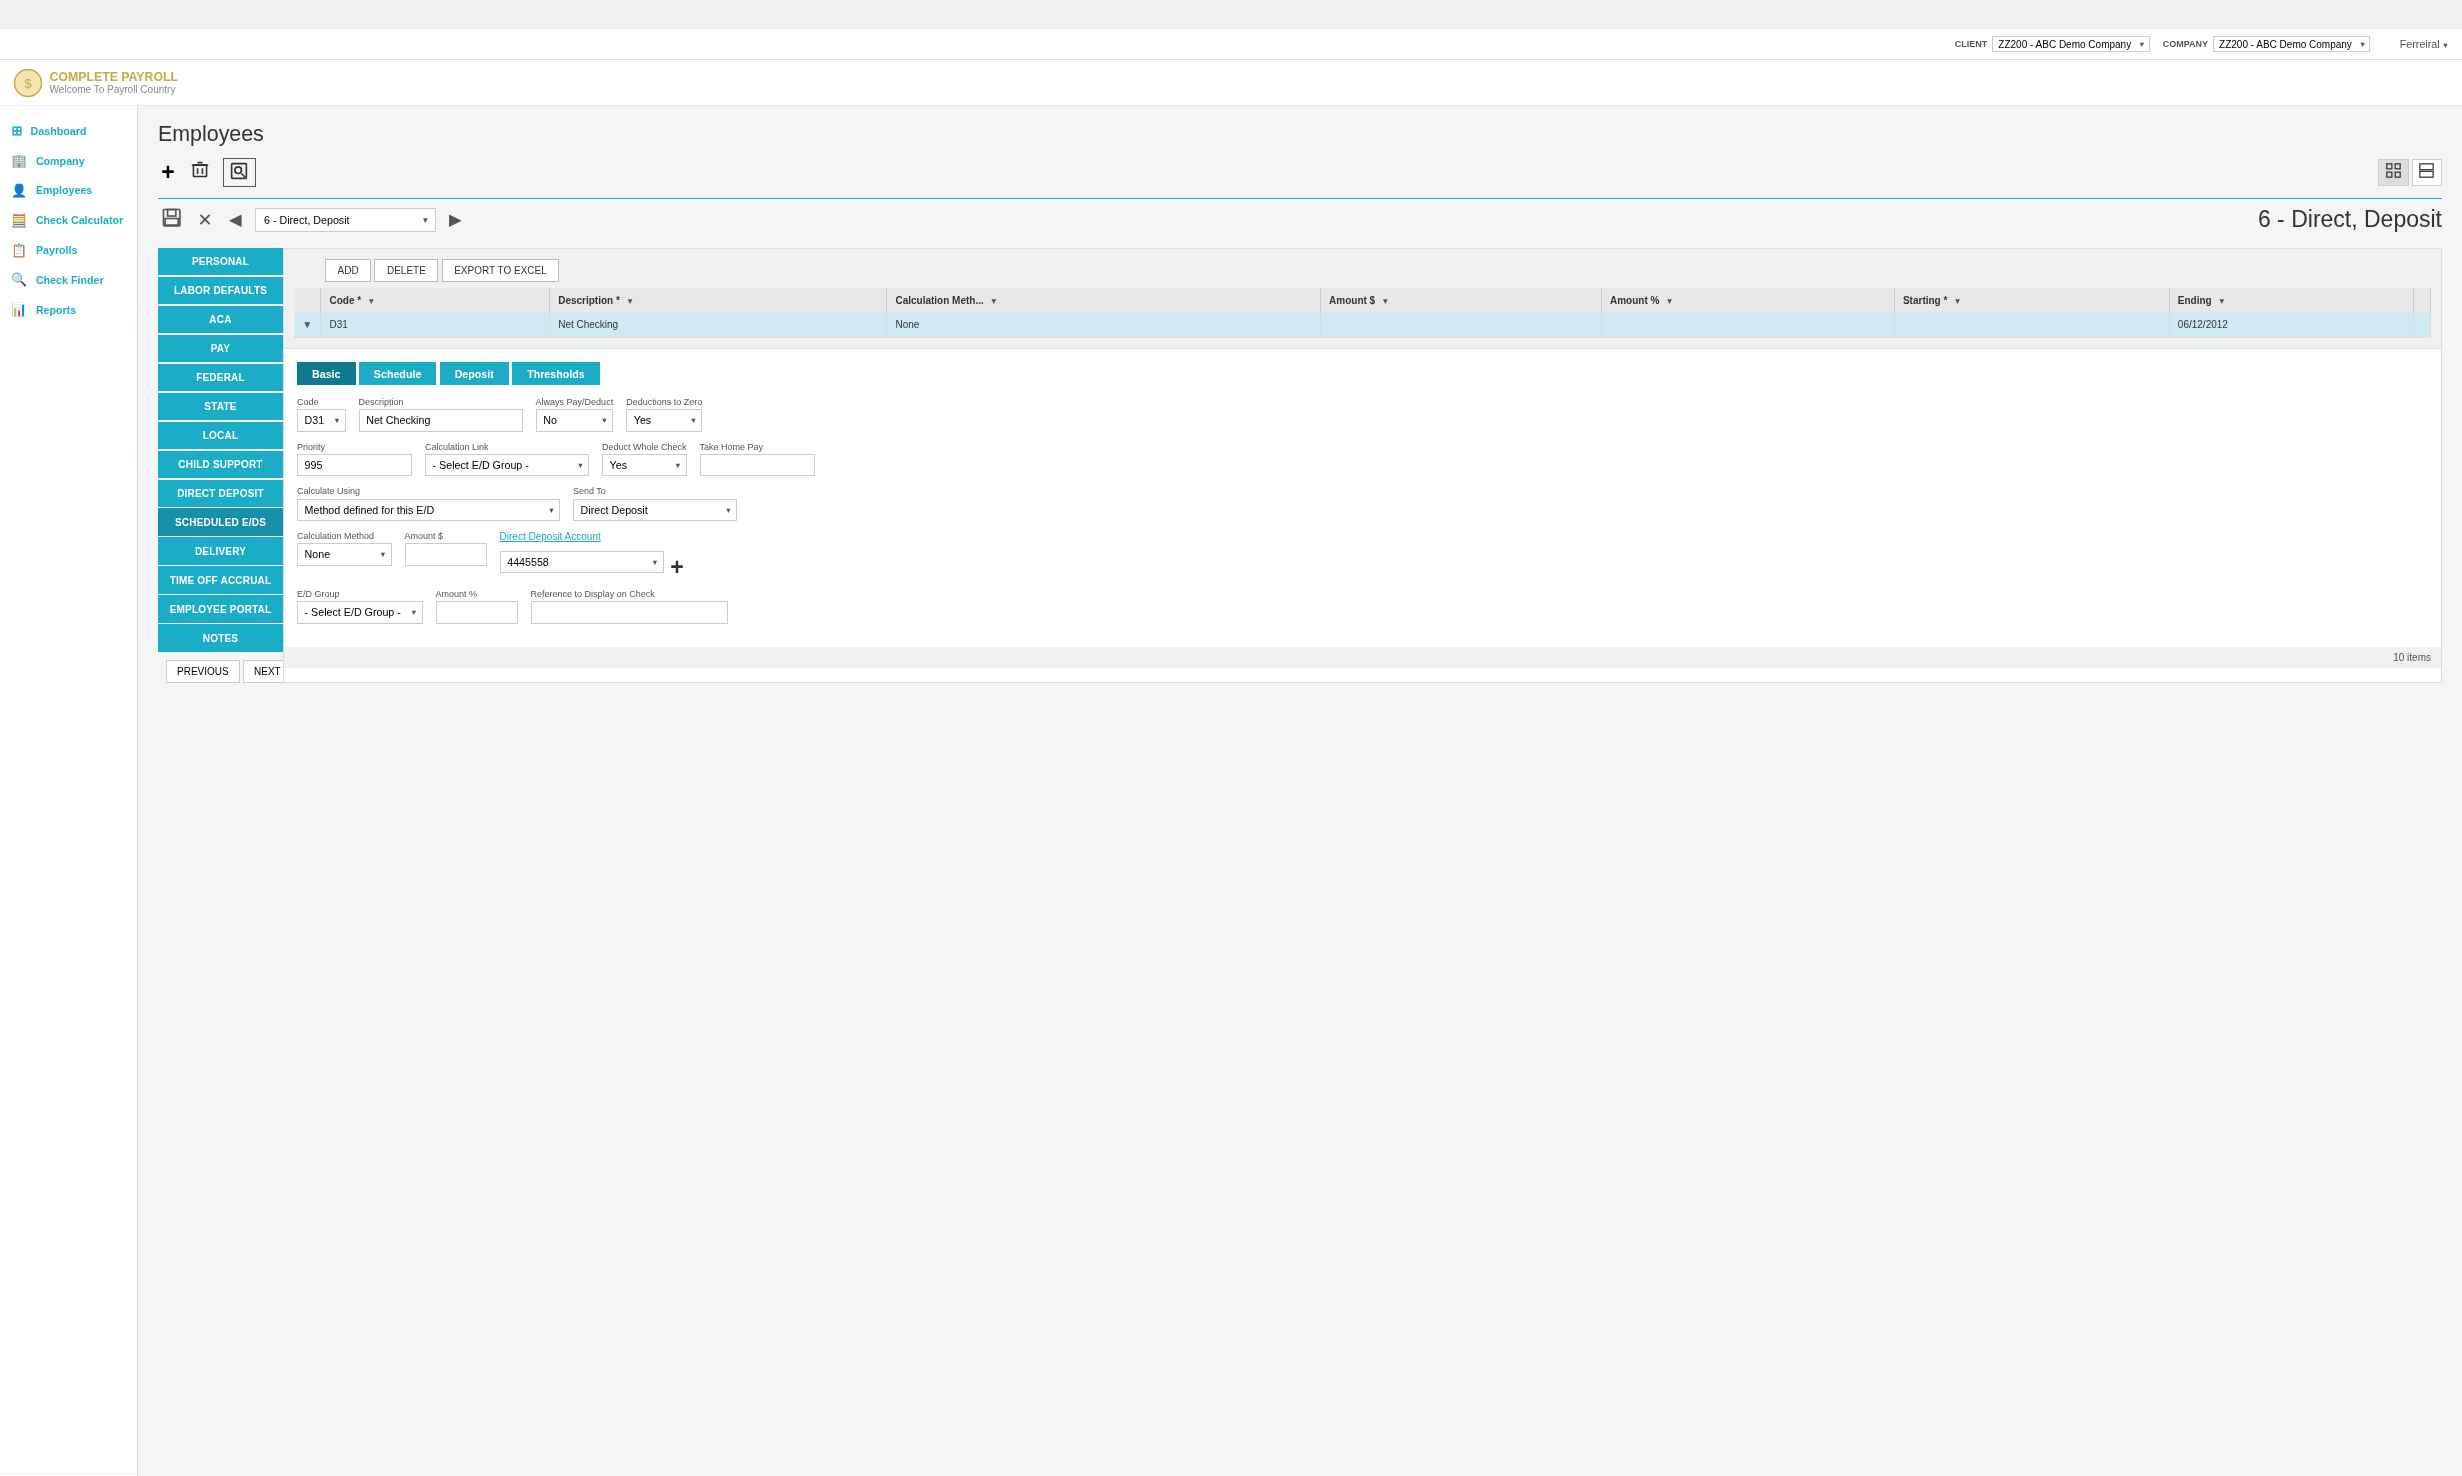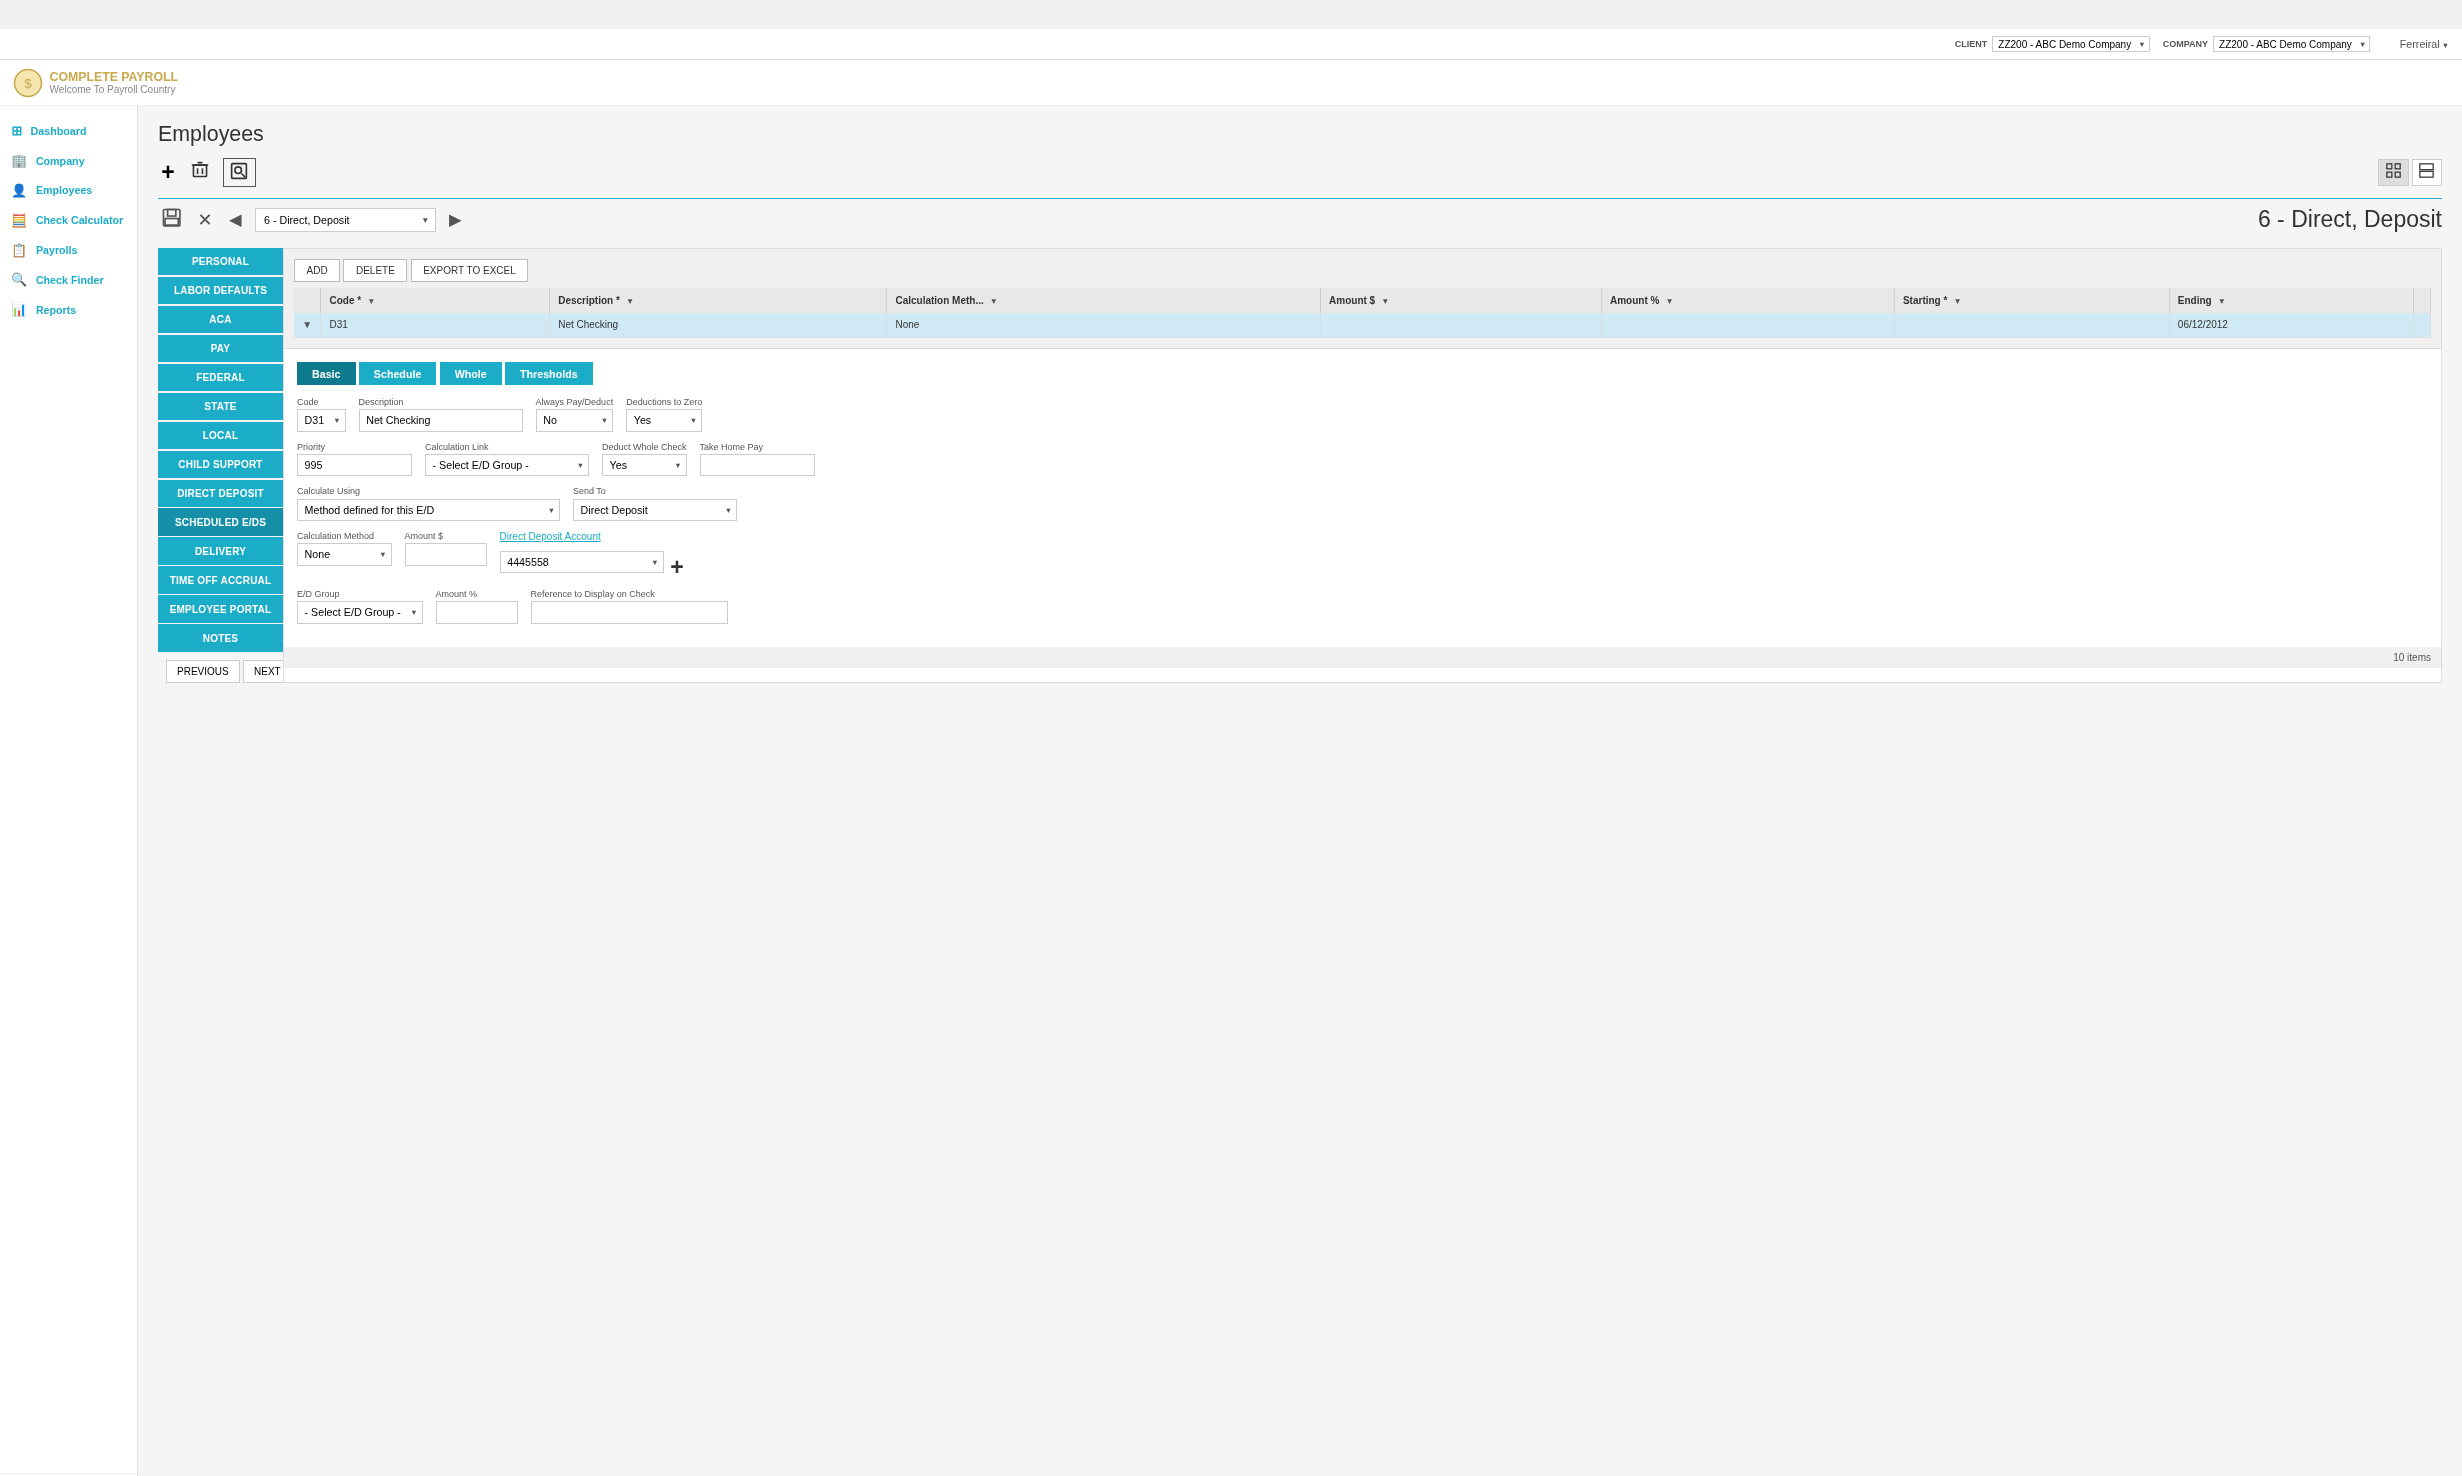--- a/index.html
+++ b/index.html
@@ -240,20 +240,21 @@
     
     .data-table-wrap {
       background: #f0f0f0;
       padding: 10px;
       border-bottom: 0.8px solid #ddd;
     }
     .table-action-bar {
       display: flex;
       gap: 3.3px;
       margin-bottom: 6.6px;
+      margin-left: 31px;
     }
     .table-action-btn {
       background: #fff;
       border: 0.8px solid #bbb;
       padding: 5px 11.5px;
       cursor: pointer;
       font-size: 10px;
       color: #333;
     }
 
@@ -519,21 +520,21 @@
                 <td></td>
               </tr>
             </tbody>
           </table>
         </div>
 
         <div class="detail-form">
           <div class="detail-tabs">
             <button class="detail-tab active">Basic</button>
             <button class="detail-tab">Schedule</button>
-            <button class="detail-tab">Whole</button>
+            <button class="detail-tab">Deposit</button>
             <button class="detail-tab">Thresholds</button>
           </div>
 
           <div class="form-row">
             <div class="form-group">
               <label class="form-label">Code</label>
               <div class="form-select-wrap">
                 <select class="form-select">
                   <option>D31</option>
                 </select>

